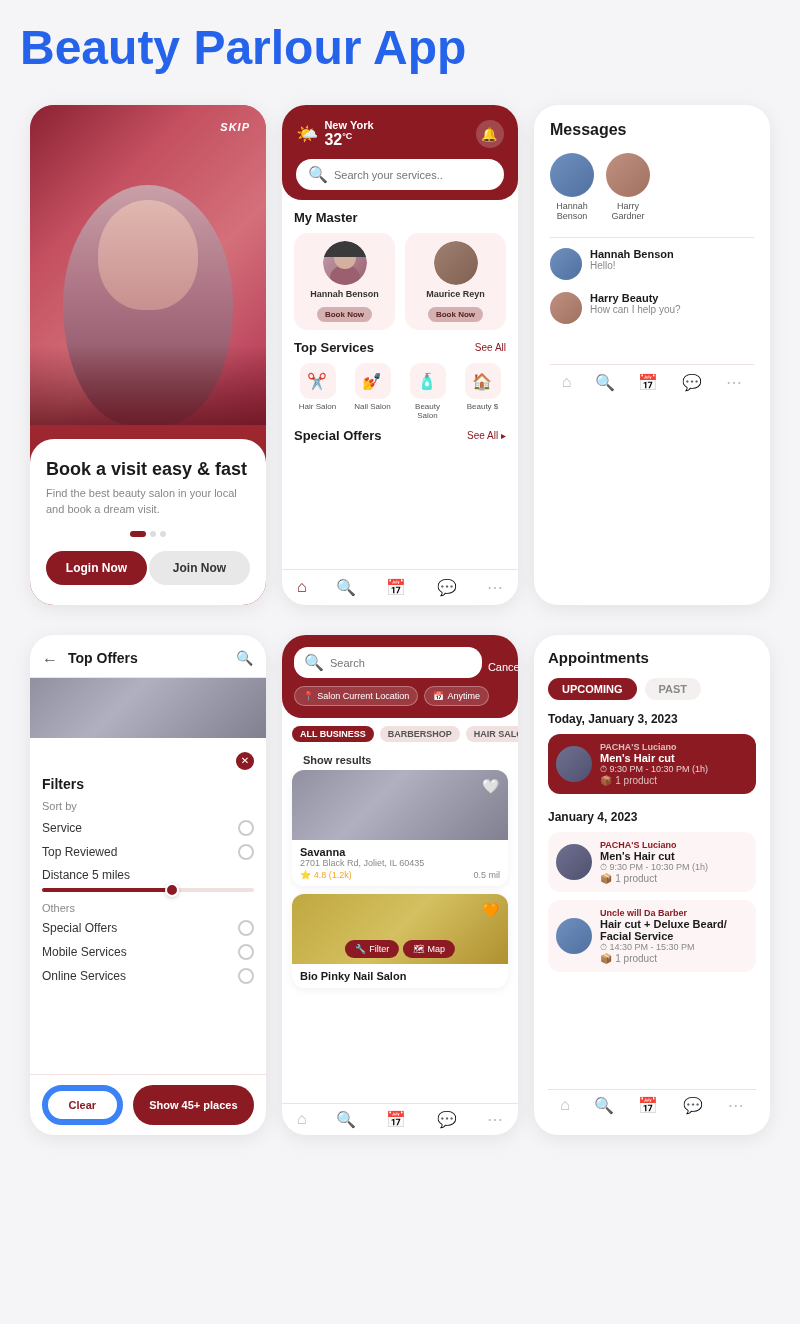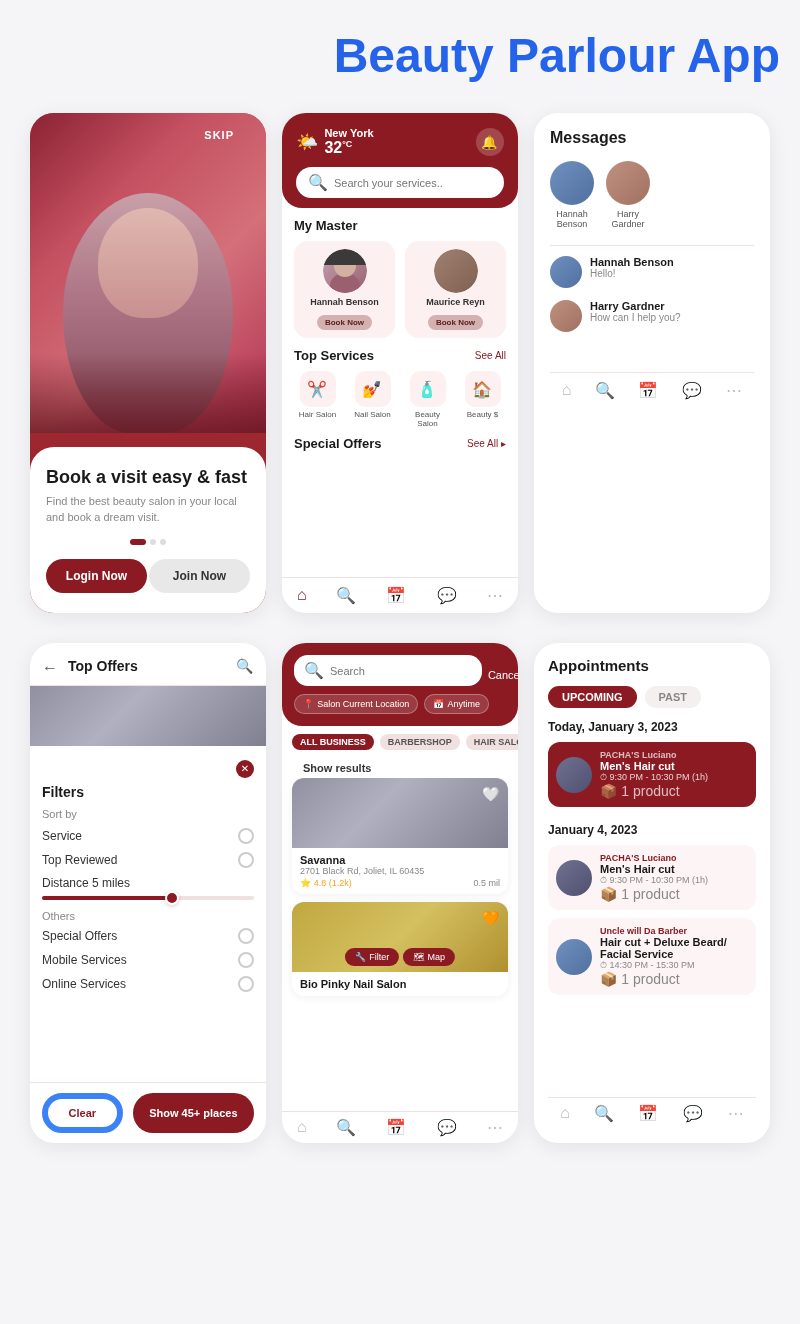--- a/index.html
+++ b/index.html
@@ -4,22 +4,22 @@
   <style>
     * { box-sizing: border-box; margin: 0; padding: 0; }
     body {
       background: #f5f5f7;
       font-family: -apple-system, BlinkMacSystemFont, 'Segoe UI', sans-serif;
       width: 800px;
       min-height: 1324px;
       overflow-x: hidden;
     }
     .page-header {
-      text-align: right;
-      padding: 28px 20px 30px;
+      text-align: left;
+      padding: 20px 20px 30px;
     }
     .page-header h1 {
       font-size: 48px;
       font-weight: 800;
       color: #1a1a1a;
     }
     .page-header h1 span {
       color: #2563eb;
     }
     .screens-grid {
@@ -39,25 +39,26 @@
 
     
     .screen-onboarding {
       background: linear-gradient(180deg, #c0404a 0%, #8b1a22 100%);
       position: relative;
       height: 500px;
     }
     .screen-onboarding .skip-btn {
       position: absolute;
       top: 16px;
-      right: 32px;
+      right: 16px;
       color: #fff;
       font-size: 11px;
       font-weight: 600;
       letter-spacing: 1px;
+      font-style: italic;
     }
     .screen-onboarding .bg-image {
       width: 100%;
       height: 320px;
       background: linear-gradient(135deg, #8b2233 0%, #c45060 30%, #d4707a 60%, #b03050 100%);
       position: relative;
       overflow: hidden;
     }
     .screen-onboarding .bg-image::after {
       content: '';
@@ -759,21 +760,21 @@
       font-weight: 700;
     }
     .appt-card.highlighted .appt-service { color: #fff; }
     .appt-card:not(.highlighted) .appt-service { color: #1a1a1a; }
     .appt-time {
       font-size: 9px;
     }
     .appt-card.highlighted .appt-time { color: rgba(255,255,255,0.8); }
     .appt-card:not(.highlighted) .appt-time { color: #888; }
     .appt-product {
-      font-size: 14px;
+      font-size: 10px;
     }
     .appt-card.highlighted .appt-product { color: rgba(255,255,255,0.7); }
     .appt-card:not(.highlighted) .appt-product { color: #888; }
 
     
     .av-blue { background: linear-gradient(135deg, #7090c0, #5070a0); }
     .av-brown { background: linear-gradient(135deg, #c09080, #a07060); }
     .av-teal { background: linear-gradient(135deg, #70b0b0, #508090); }
     .av-dark { background: linear-gradient(135deg, #707090, #505070); }
 
@@ -927,21 +928,21 @@
       <div class="msg-item">
         <div class="msg-avatar av-blue"></div>
         <div class="msg-content">
           <div class="msg-sender">Hannah Benson</div>
           <div class="msg-text">Hello!</div>
         </div>
       </div>
       <div class="msg-item">
         <div class="msg-avatar av-brown"></div>
         <div class="msg-content">
-          <div class="msg-sender">Harry Gardner</div>
+          <div class="msg-sender">Harry Beauty</div>
           <div class="msg-text">How can I help you?</div>
         </div>
       </div>
     </div>
     <div style="margin-top:auto;border-top:1px solid #f0e0e0;display:flex;justify-content:space-around;padding:8px 0;margin-top:40px;">
       <span class="nav-icon nav-inactive">⌂</span>
       <span class="nav-icon nav-inactive">🔍</span>
       <span class="nav-icon nav-inactive">📅</span>
       <span class="nav-icon nav-active">💬</span>
       <span class="nav-icon nav-inactive">⋯</span>

